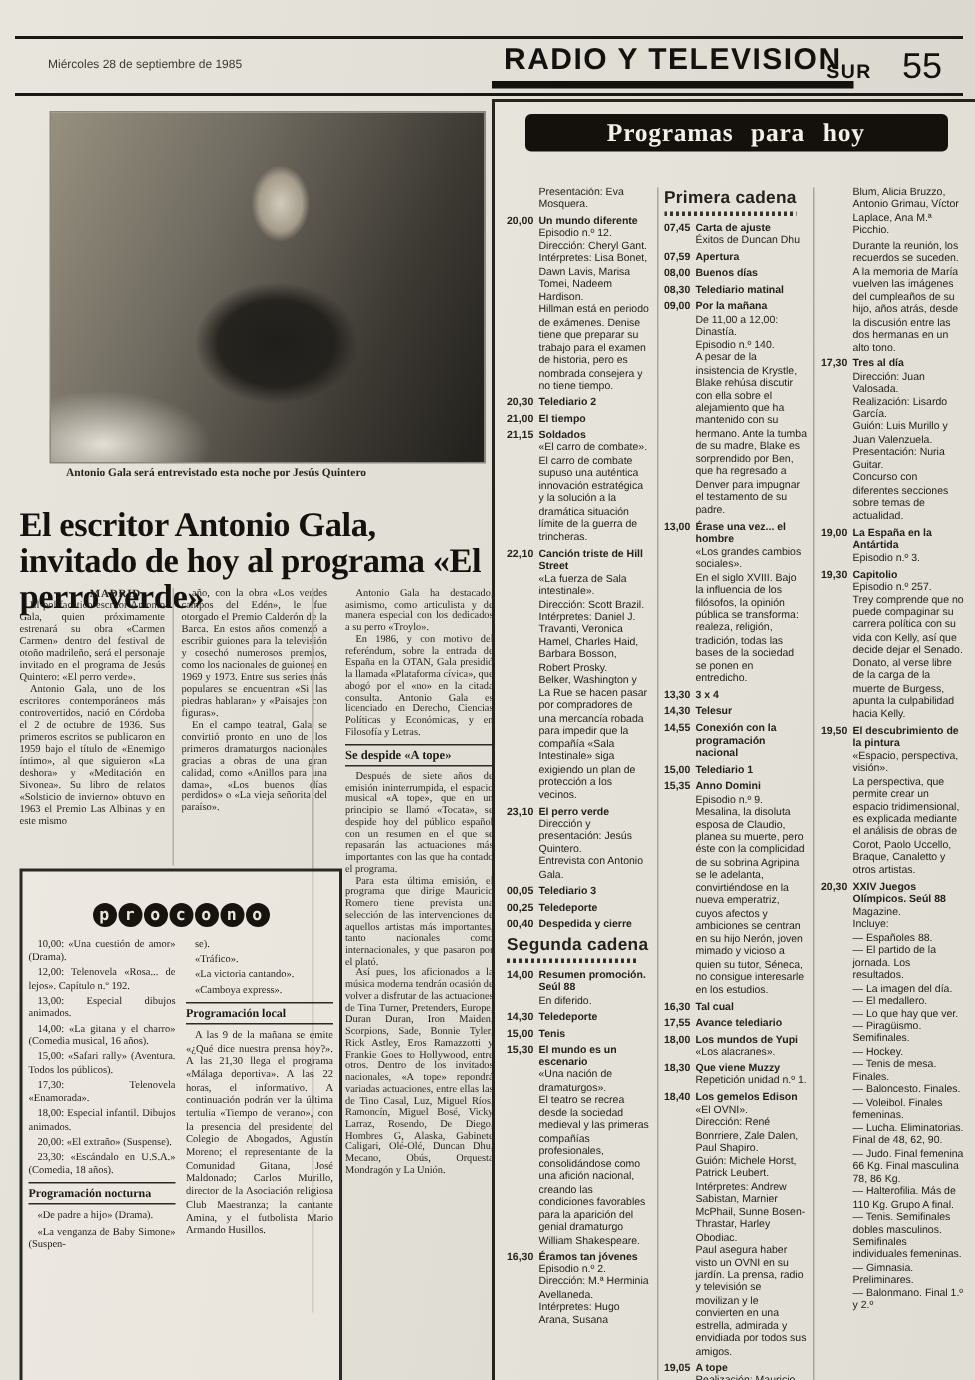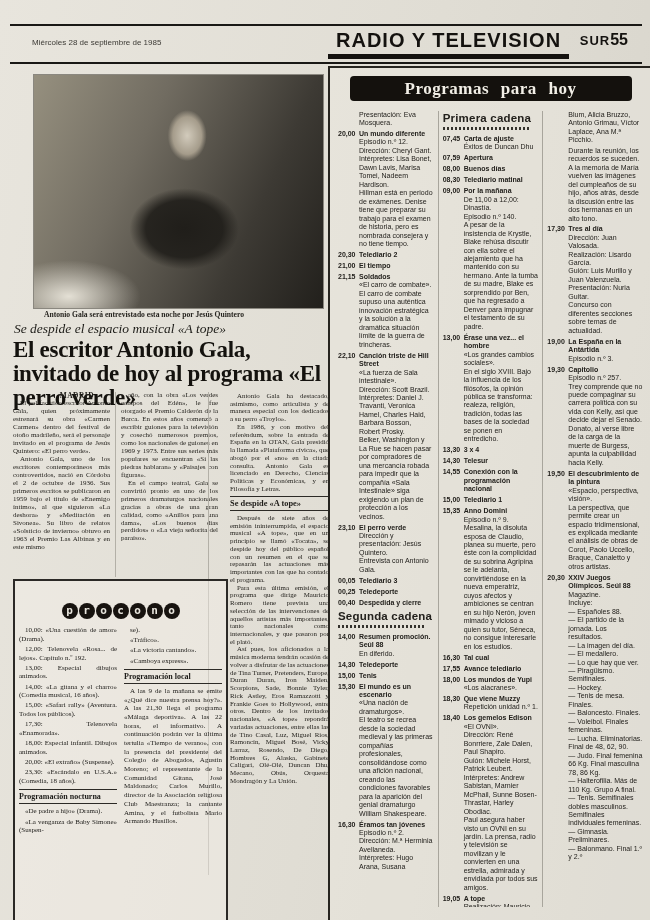--- a/index.html
+++ b/index.html
@@ -9,21 +9,21 @@
         background:linear-gradient(100deg,#e8e5dd 0%,#e0ddd4 55%,#d7d4cb 100%);}
   
   .hdr{position:absolute;left:10px;right:8px;top:24px;height:36px;
        border-top:2px solid #191815;border-bottom:2px solid #191815;}
   .hdr-date{position:absolute;left:22px;top:12px;font:8px "Liberation Sans",sans-serif;color:#3c3a35;}
   .hdr-title{position:absolute;left:318px;top:3px;font-family:"Liberation Sans",sans-serif;
        font-weight:bold;font-size:20px;letter-spacing:1px;color:#14120f;
        border-bottom:5px solid #14120f;padding:0 8px 2px;}
   .hdr-brand{position:absolute;right:14px;top:5px;font-family:"Liberation Sans",sans-serif;color:#14120f;}
   .hdr-brand .b1{font-weight:bold;font-size:13px;letter-spacing:1px;}
-  .hdr-brand .b2{font-weight:bold;font-size:16px;margin-left:0;}
+  .hdr-brand .b2{font-weight:normal;font-size:24px;margin-left:20px;}
   
   .photo{position:absolute;left:33px;top:74px;width:289px;height:233px;border:1px solid #8a877f;
      background:
       radial-gradient(ellipse 26px 34px at 53% 26%, #d2cbbc 0%, #a59c8b 55%, rgba(90,85,75,0) 75%),
       radial-gradient(ellipse 70px 52px at 52% 66%, #201e1a 0%, rgba(32,30,26,.9) 55%, rgba(32,30,26,0) 78%),
       radial-gradient(ellipse 120px 60px at 12% 95%, #e4e0d5 0%, rgba(210,205,190,0) 60%),
       linear-gradient(115deg,#96907f 0%,#716c61 35%,#3d3a34 72%,#22201c 100%);}
   .caption{position:absolute;left:44px;top:310px;width:289px;text-align:left;
      font-weight:bold;font-size:7.6px;color:#26241f;}
   .kicker{position:absolute;left:14px;top:321px;font-style:italic;font-size:13.5px;color:#1d1c18;}
@@ -47,21 +47,21 @@
          font:bold 11px/16px "DejaVu Sans Mono",monospace;margin:0 .5px;text-align:center;}
   .pccols{display:flex;gap:7px;}
   .pccol{width:50%;font-size:7px;line-height:1.24;text-align:justify;}
   .pc-item{margin:0 0 1.5px;text-indent:6px;}
   .pchead{font-weight:bold;font-size:8px;border-top:1px solid #2c2a26;border-bottom:1px solid #2c2a26;
          padding:1.5px 0;margin:4px 0 3px;}
   .pc-para{margin:0;text-indent:6px;}
   
   .tvbox{position:absolute;left:328px;top:66px;width:313px;height:849px;border:2px solid #26241f;
          padding:6px 4px 4px;background:rgba(240,237,230,.35);}
-  .tvtitle{width:282px;margin:2px auto 10px;background:#14110d;color:#f2efe7;text-align:center;
+  .tvtitle{width:282px;margin:2px auto 24px;background:#14110d;color:#f2efe7;text-align:center;
          font-family:"Liberation Serif",serif;font-weight:bold;font-size:17px;line-height:25px;
          border-radius:4px;letter-spacing:.5px;word-spacing:7px;}
   .tvcols{display:flex;height:796px;}
   .tvcol{flex:1;padding:0 4px;font-family:"Liberation Sans",sans-serif;font-size:7px;line-height:1.21;
          overflow:hidden;color:#23211d;}
   .tvcol + .tvcol{border-left:1px solid #a8a59c;}
   .chhead{font-weight:bold;font-size:11.5px;margin:1px 0 1px;letter-spacing:.2px;}
   .squiggle{height:3px;width:92%;margin:0 0 5px;
          background:repeating-linear-gradient(90deg,#34322d 0 2px,transparent 2px 4px);}
   .entry{margin:0 0 2.5px;}
@@ -81,21 +81,20 @@
     <div class="hdr-date">Miércoles 28 de septiembre de 1985</div>
     <div class="hdr-title">RADIO Y TELEVISION</div>
     <div class="hdr-brand">
       <span class="b1">SUR</span><span class="b2">55</span>
     </div>
   </div>
 
   <div class="photo"></div>
   <div class="caption">Antonio Gala será entrevistado esta noche por Jesús Quintero</div>
 
-  <div class="kicker">Se despide el espacio musical «A tope»</div>
   <div class="headline">El escritor Antonio Gala, invitado de hoy al programa «El perro verde»</div>
 
   <div id="acol1" class="acol">
     <div class="dateline">MADRID</div>
     <div>
         <p class="apara">El polifacético escritor Antonio Gala, quien próximamente estrenará su obra «Carmen Carmen» dentro del festival de otoño madrileño, será el personaje invitado en el programa de Jesús Quintero: «El perro verde».</p>
         <p class="apara">Antonio Gala, uno de los escritores contemporáneos más controvertidos, nació en Córdoba el 2 de octubre de 1936. Sus primeros escritos se publicaron en 1959 bajo el título de «Enemigo íntimo», al que siguieron «La deshora» y «Meditación en Sivonea». Su libro de relatos «Solsticio de invierno» obtuvo en 1963 el Premio Las Albinas y en este mismo</p>
       </div>
   </div>
   <div id="acol2" class="acol">

